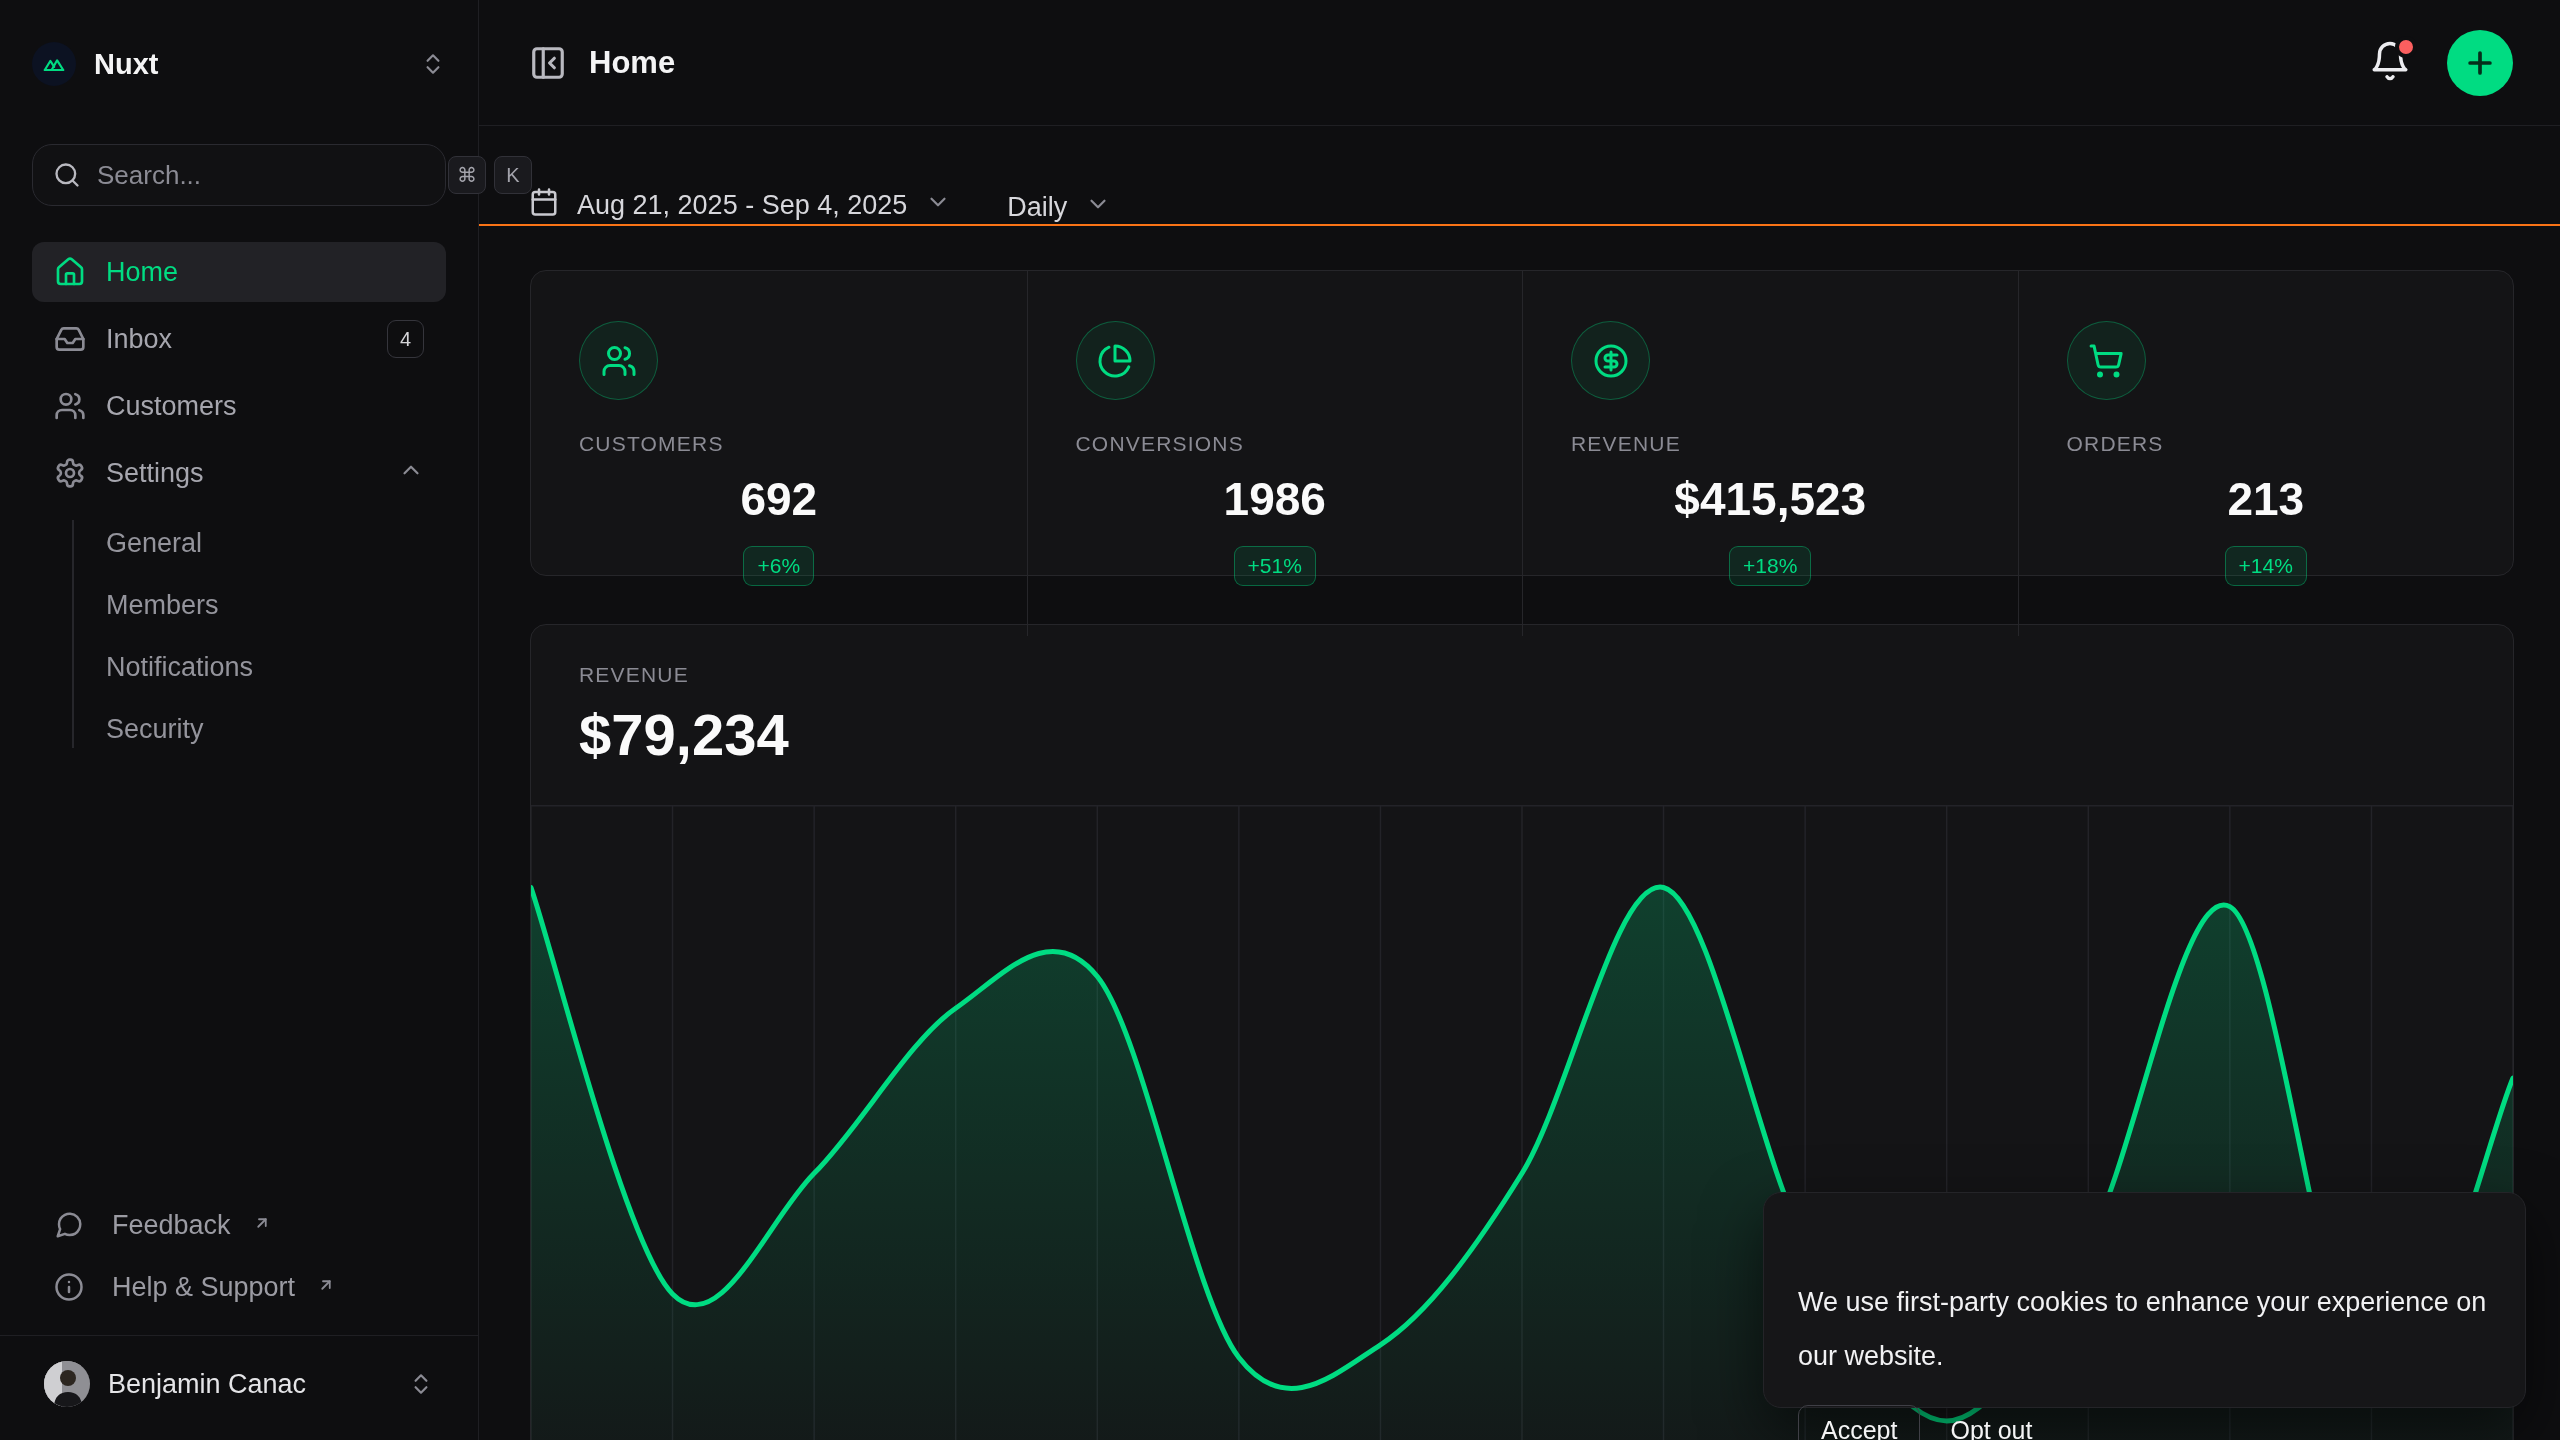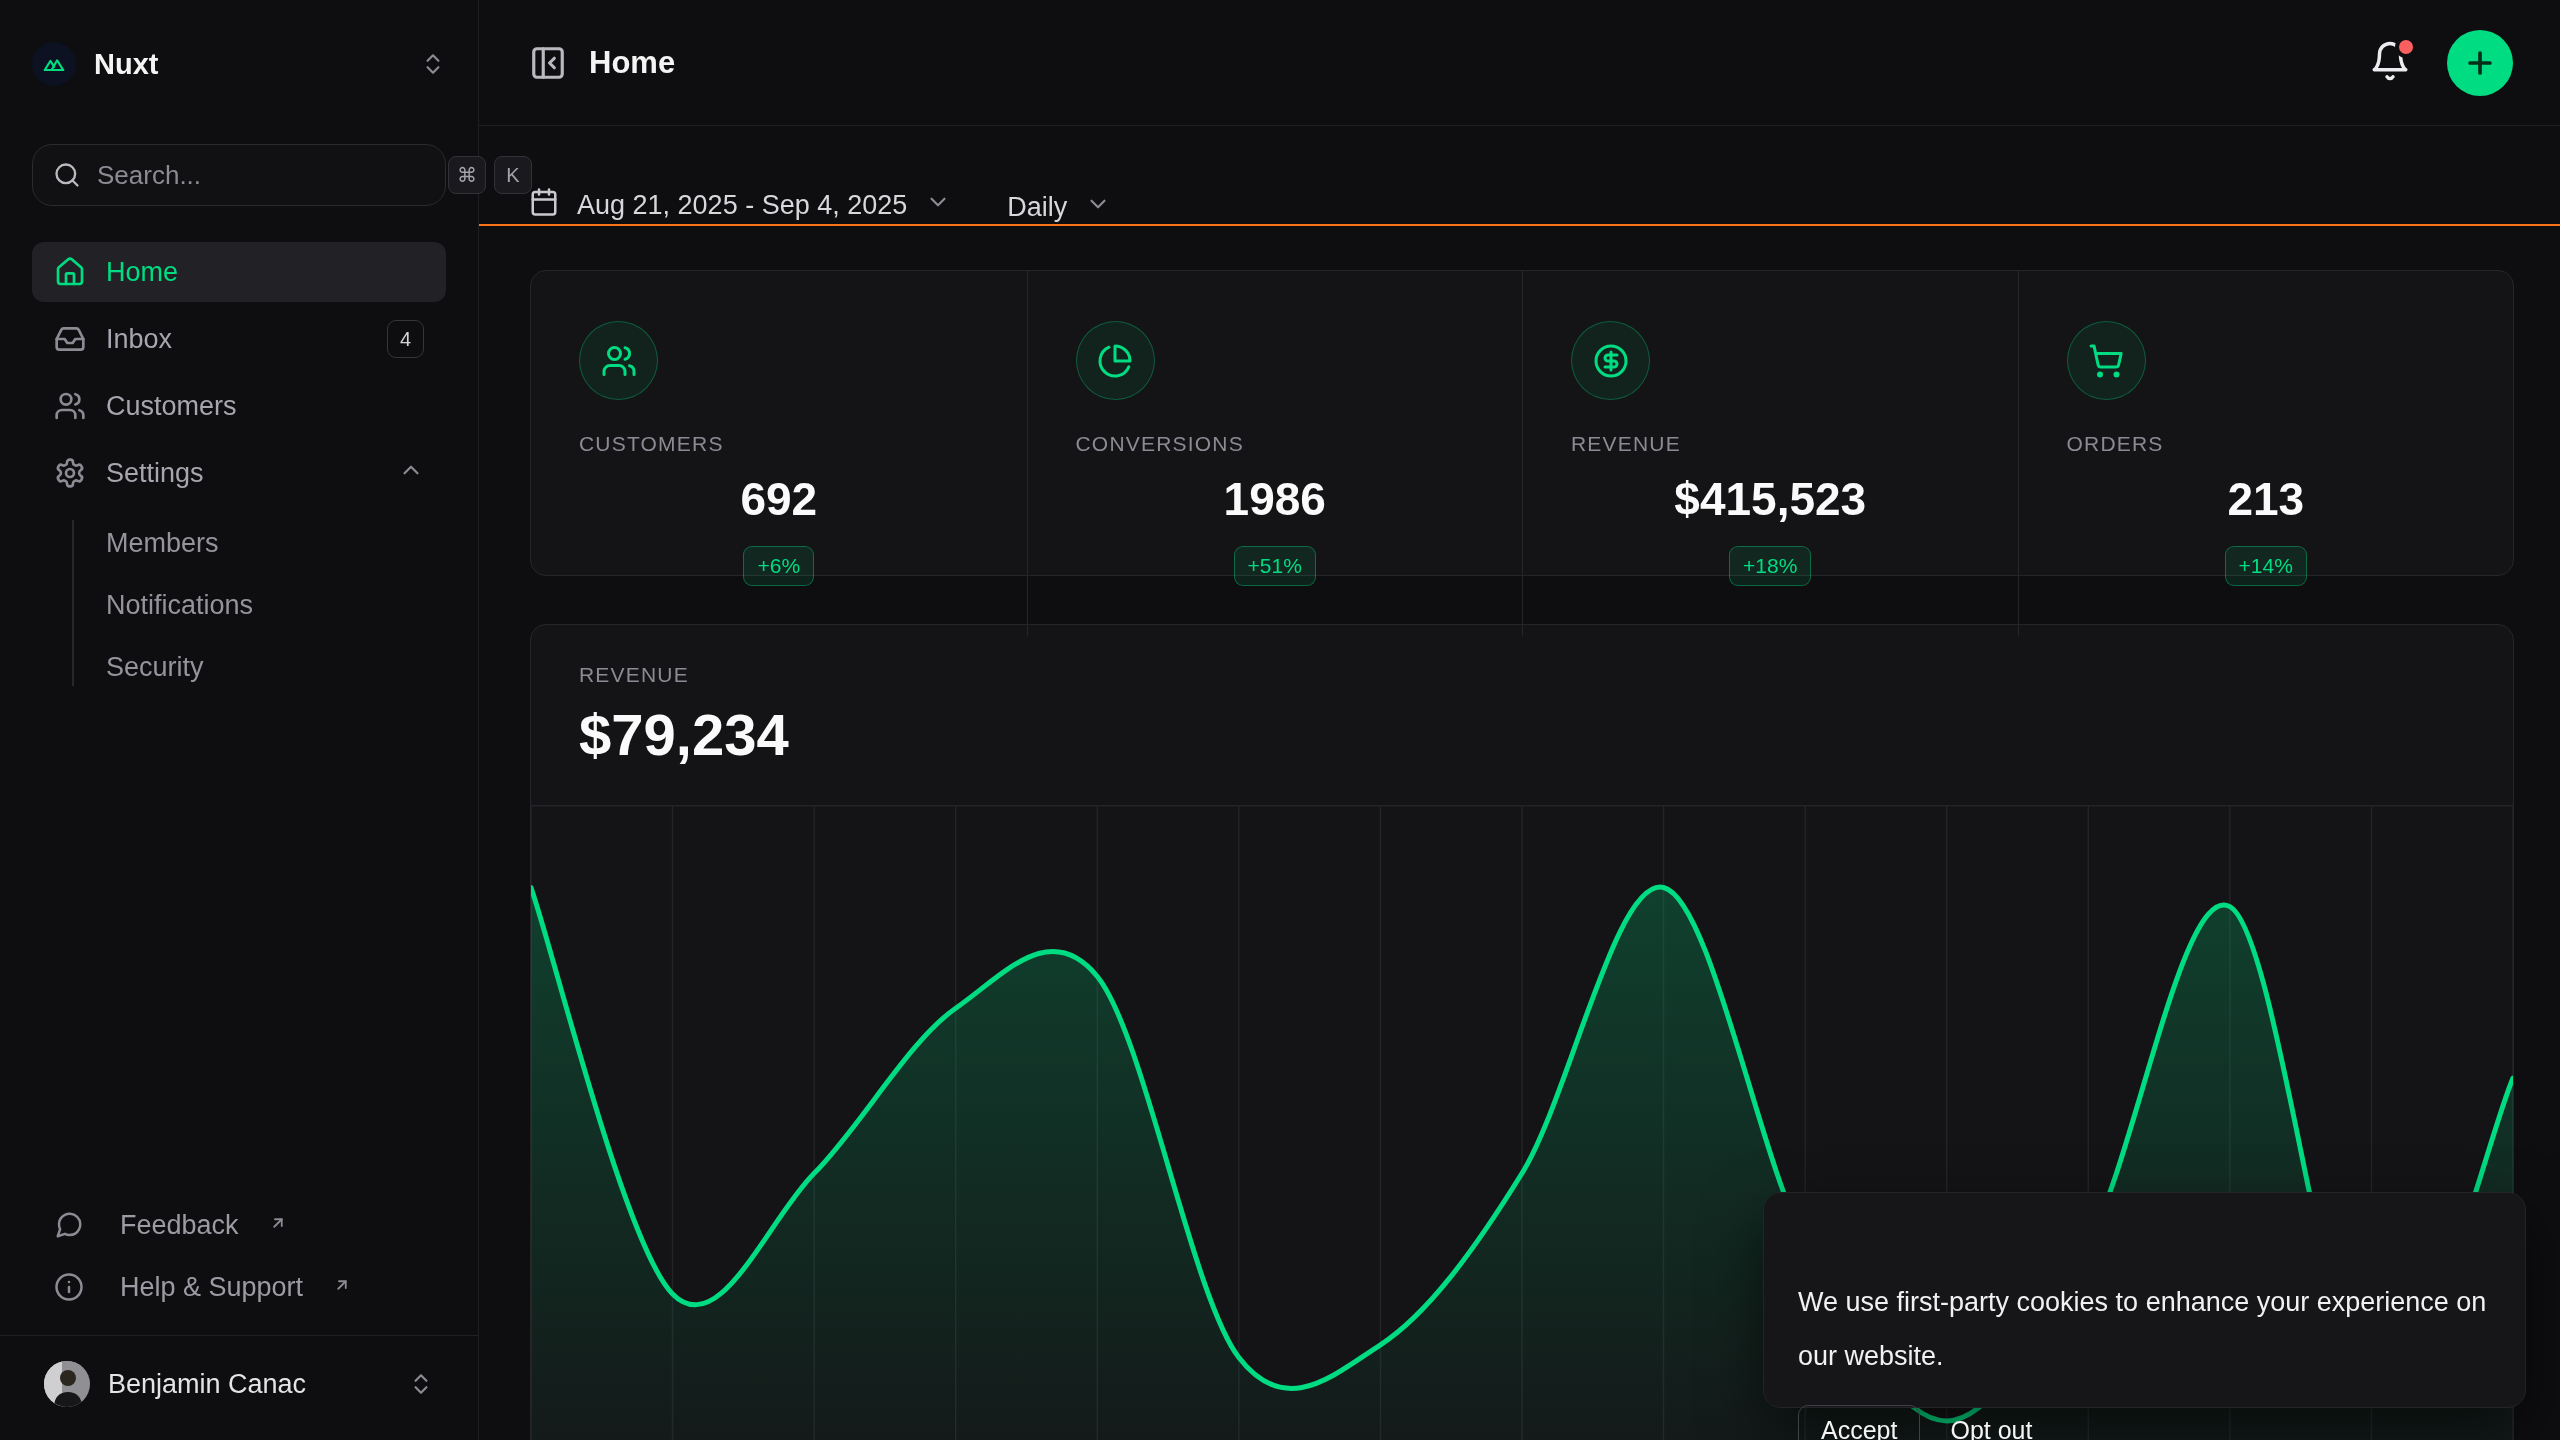--- a/index.html
+++ b/index.html
@@ -25,21 +25,21 @@
   .nav-item .nicon { width:32px; height:32px; flex:0 0 32px; color:#8b8b94; }
   .nav-item.active { background:#222226; color:#00dc82; }
   .nav-item.active .nicon { color:#00dc82; }
   .nav-badge { margin-left:auto; min-width:37px; height:38px; border:1px solid #35353c; border-radius:9px; font-size:20px; color:#d4d4d8; display:flex; align-items:center; justify-content:center; }
   .nav-caret { margin-left:auto; color:#8b8b94; }
   .subnav { position:relative; display:flex; flex-direction:column; gap:4px; margin-top:4px; }
   .subnav::before { content:""; position:absolute; left:40px; top:6px; bottom:10px; width:2px; background:#26262b; }
   .subnav-item { height:58px; display:flex; align-items:center; padding-left:74px; font-size:27px; color:#94949c; cursor:pointer; border-radius:10px; }
 
   .sidebar-footer { margin-top:auto; display:flex; flex-direction:column; gap:6px; padding-bottom:0; }
-  .foot-item { height:56px; display:flex; align-items:center; gap:36px; padding:0 22px; font-size:27px; color:#9b9ba3; cursor:pointer; border-radius:10px; }
+  .foot-item { height:56px; display:flex; align-items:center; gap:28px; padding:0 22px; font-size:27px; color:#9b9ba3; cursor:pointer; border-radius:10px; }
   .foot-item .nicon { width:30px; height:30px; color:#8b8b94; }
   .ext-arrow { width:18px; height:18px; color:#8b8b94; margin:-16px 0 0 -6px; }
   .sidebar-divider { height:1px; background:#1f1f23; margin:14px -32px 0; }
   .user-row { height:84px; display:flex; align-items:center; gap:18px; padding:0 12px 0 12px; cursor:pointer; margin-bottom:14px; }
   .avatar { width:46px; height:46px; border-radius:50%; overflow:hidden; flex:0 0 46px; background:linear-gradient(135deg,#d9d9d9 0%,#9b9b9b 45%,#2b2b2e 46%); position:relative; }
   .avatar svg { position:absolute; inset:0; }
   .user-name { font-size:27px; color:#e4e4e7; font-weight:500; flex:1; }
 
   
   .main { flex:1; display:flex; flex-direction:column; min-width:0; }
@@ -161,20 +161,23 @@
         </span>
         <span>Settings</span>
         <span class="nav-caret">
           <svg width="26" height="26" viewBox="0 0 24 24" fill="none" stroke="currentColor" stroke-width="2" stroke-linecap="round" stroke-linejoin="round">
               <path d="m18 15-6-6-6 6"></path>
             </svg>
         </span>
       </div>
 
       <div class="subnav">
+        <div class="subnav-item">
+            <span>General</span>
+          </div>
         <div class="subnav-item">
             <span>Members</span>
           </div>
         <div class="subnav-item">
             <span>Notifications</span>
           </div>
         <div class="subnav-item">
             <span>Security</span>
           </div>
       </div>

